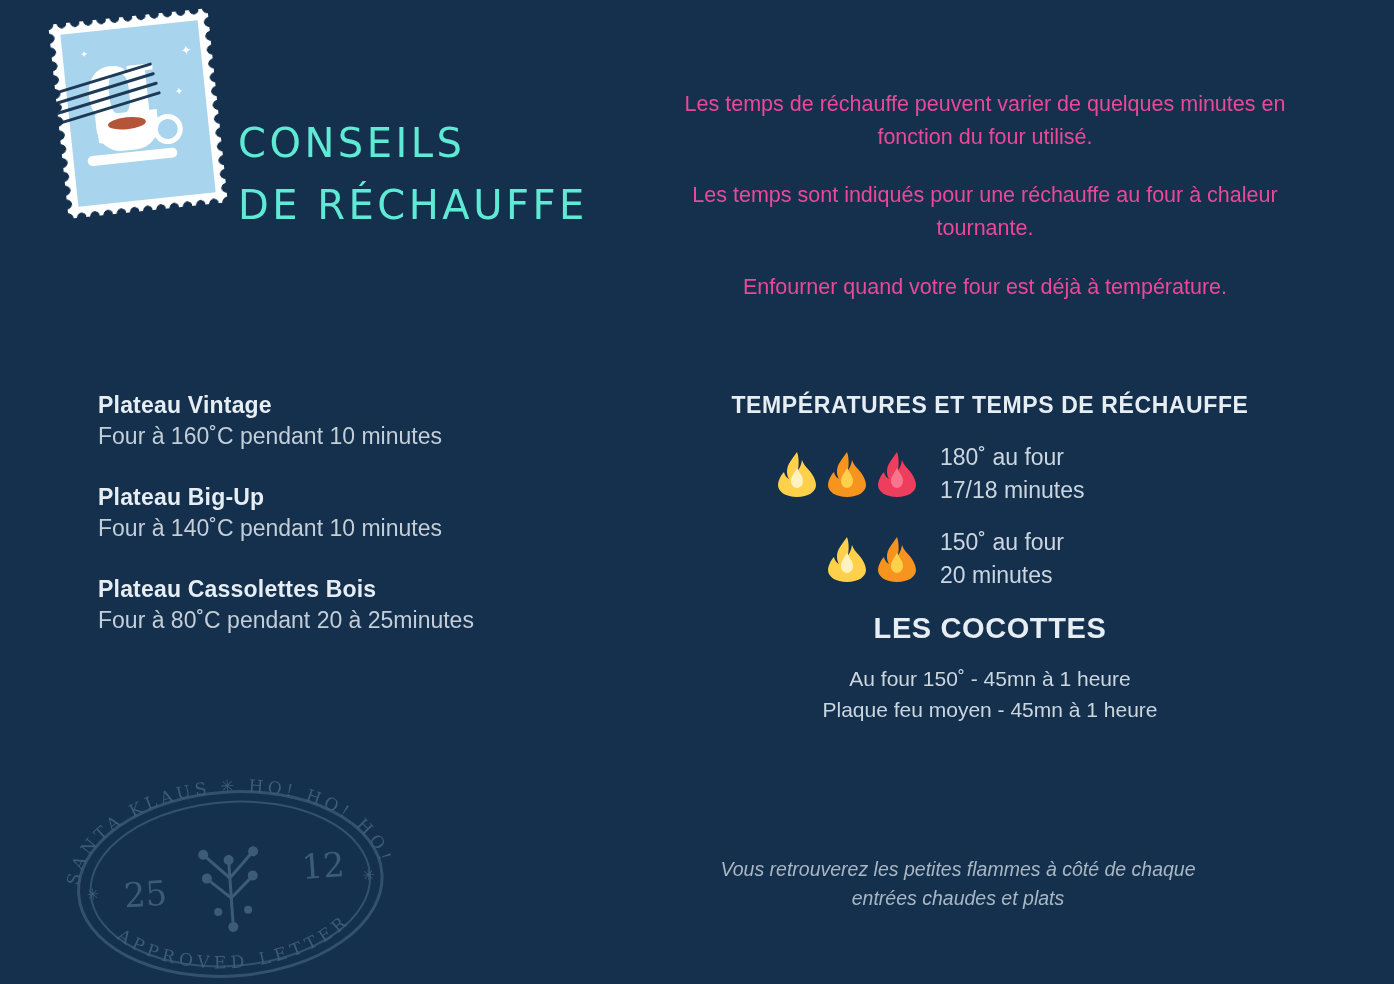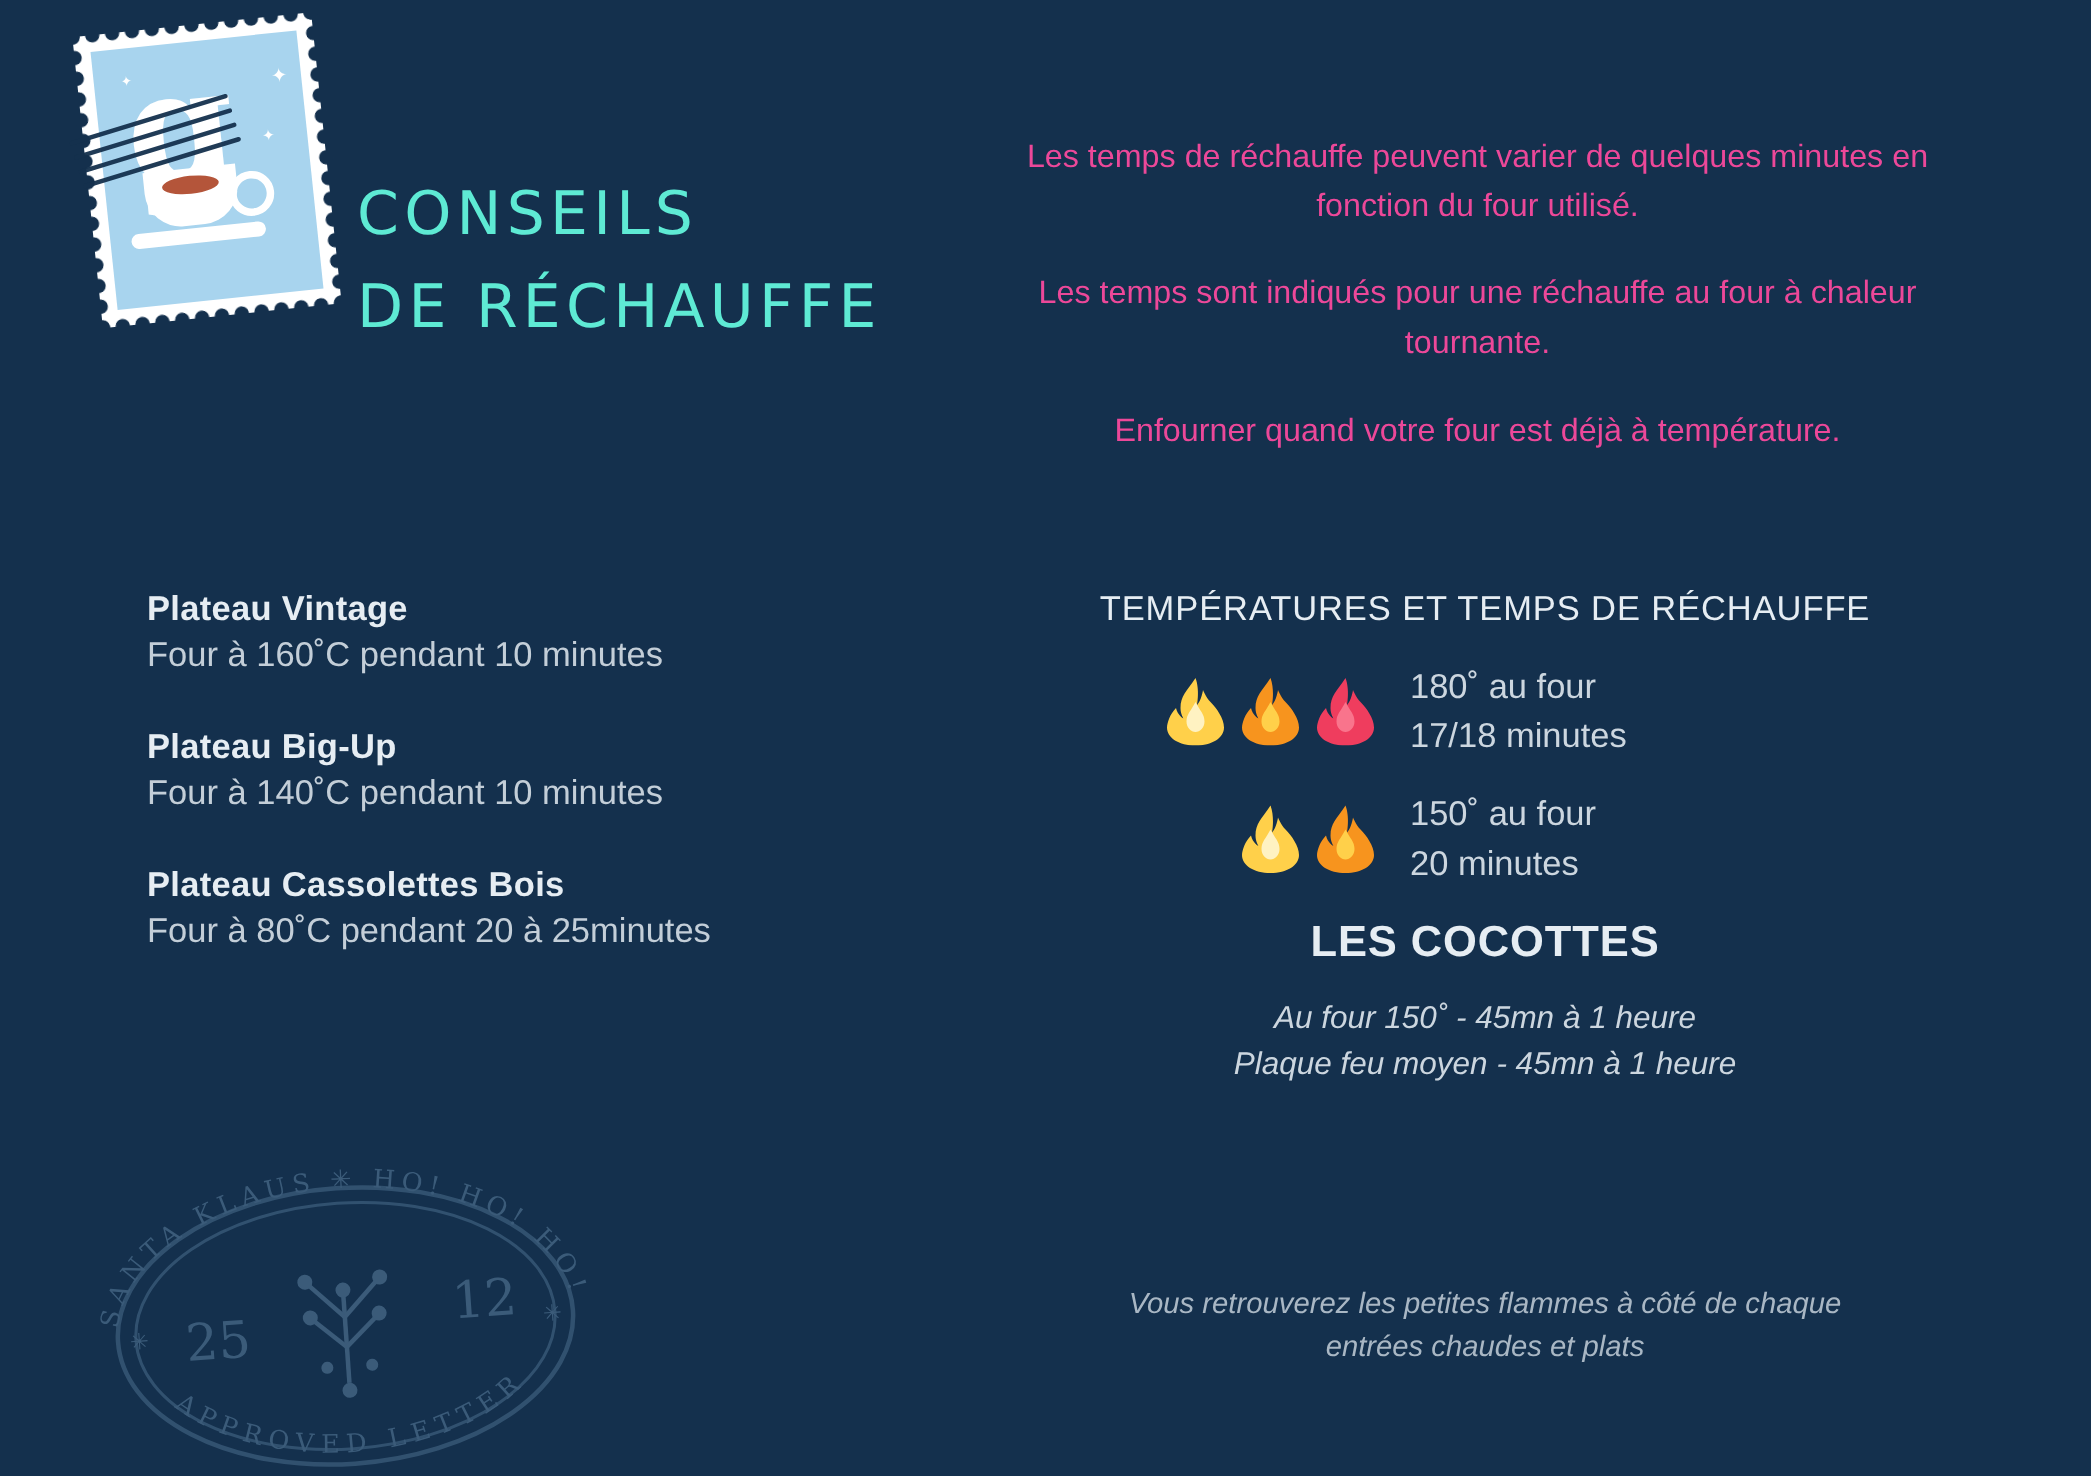--- a/index.html
+++ b/index.html
@@ -196,21 +196,21 @@
   
   .temps {
     position: absolute;
     left: 660px;
     top: 392px;
     width: 660px;
     text-align: center;
   }
   .temps-title {
     font-size: 23px;
-    font-weight: 400;
+    font-weight: 700;
     letter-spacing: .6px;
     color: #e6edf3;
     margin-bottom: 22px;
   }
   .flame-row {
     display: flex;
     align-items: center;
     justify-content: flex-start;
     margin-left: 90px;
     margin-bottom: 20px;
@@ -241,26 +241,25 @@
     font-size: 29px;
     font-weight: 700;
     letter-spacing: .6px;
     color: #e6edf3;
     margin-bottom: 18px;
   }
   .cocottes-line {
     font-size: 21px;
     line-height: 1.5;
     color: #ccd6df;
-    font-style: italic;
   }
 
   .footnote {
     position: absolute;
-    left: 660px;
+    left: 628px;
     top: 855px;
     width: 660px;
     text-align: center;
     font-style: italic;
     font-size: 19.5px;
     line-height: 1.5;
     color: #a9b7c4;
   }
 
   

